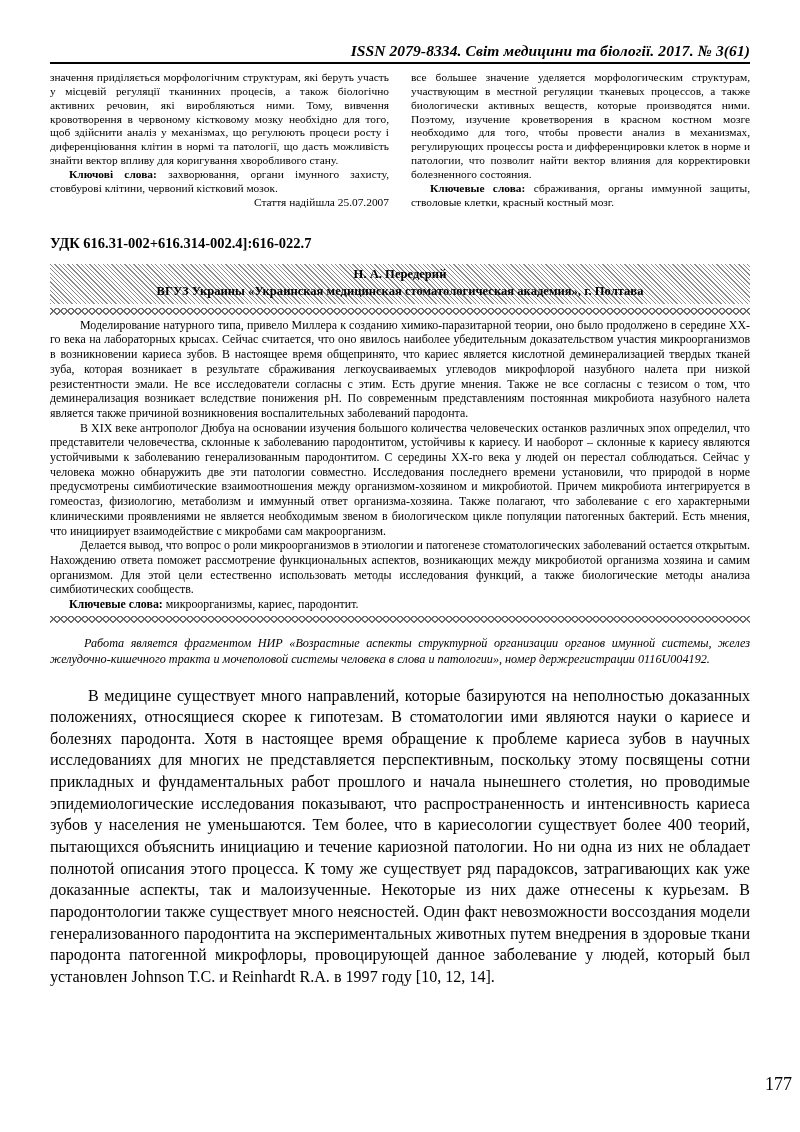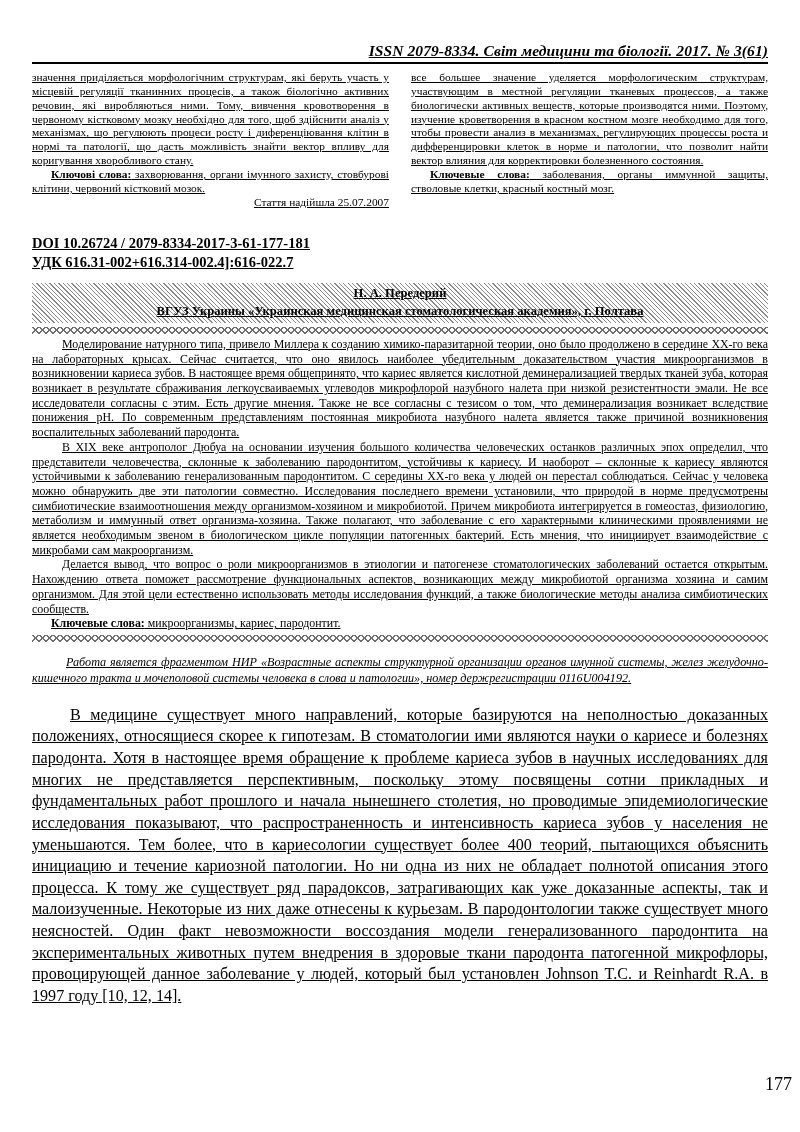--- a/index.html
+++ b/index.html
@@ -12,23 +12,22 @@
     height: 1132px;
     font-family: "Liberation Serif", "DejaVu Serif", serif;
     color: #000000;
     position: relative;
     overflow: hidden;
   }
   .page {
     width: 800px;
     height: 1132px;
     box-sizing: border-box;
-    padding: 0 32px;
+    padding: 0 50px;
     position: relative;
-    text-decoration: underline;
   }
 
   
   .runhead {
     text-align: right;
     font-style: italic;
     font-weight: bold;
     font-size: 15.5px;
     letter-spacing: 0.1px;
     padding-top: 42px;
@@ -183,28 +182,27 @@
       <div class="small">
         <p>значення приділяється морфологічним структурам, які беруть участь у місцевій регуляції тканинних процесів, а також біологічно активних речовин, які виробляються ними. Тому, вивчення кровотворення в червоному кістковому мозку необхідно для того, щоб здійснити аналіз у механізмах, що регулюють процеси росту і диференціювання клітин в нормі та патології, що дасть можливість знайти вектор впливу для коригування хворобливого стану.</p>
         <p class="indent"><span class="kw-label">Ключові слова:</span><span> захворювання, органи імунного захисту, стовбурові клітини, червоний кістковий мозок.</span></p>
         <p class="recv">Стаття надійшла 25.07.2007</p>
       </div>
     </div>
 
     <div class="col">
       <div class="small">
         <p>все большее значение уделяется морфологическим структурам, участвующим в местной регуляции тканевых процессов, а также биологически активных веществ, которые производятся ними. Поэтому, изучение кроветворения в красном костном мозге необходимо для того, чтобы провести анализ в механизмах, регулирующих процессы роста и дифференцировки клеток в норме и патологии, что позволит найти вектор влияния для корректировки болезненного состояния.</p>
-        <p class="indent"><span class="kw-label">Ключевые слова:</span><span> заболевания, органы иммунной защиты, стволовые клетки, красный костный мозг.</span></p>
+        <p class="indent"><span class="kw-label">Ключевые слова:</span><span> сбраживания, органы иммунной защиты, стволовые клетки, красный костный мозг.</span></p>
       </div>
     </div>
 
   </div>
 
   <div class="doiblock">
-    <div>DOI 10.26724 / 2079-8334-2017-3-61-177-181</div>
     <div>УДК 616.31-002+616.314-002.4]:616-022.7</div>
   </div>
 
   <div class="hatch-band">
     <div class="ln">Н. А. Передерий</div>
     <div class="ln">ВГУЗ Украины «Украинская медицинская стоматологическая академия», г. Полтава</div>
   </div>
 
 
 

